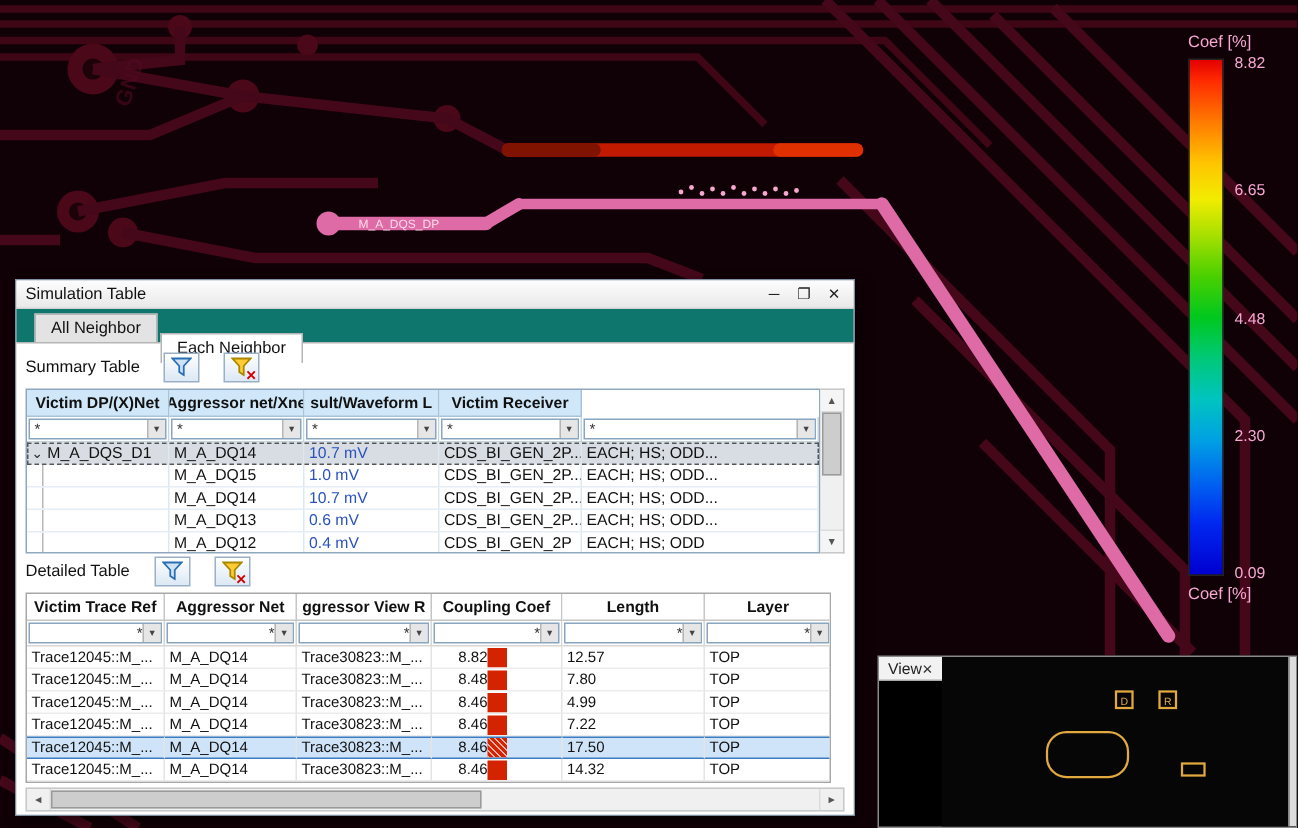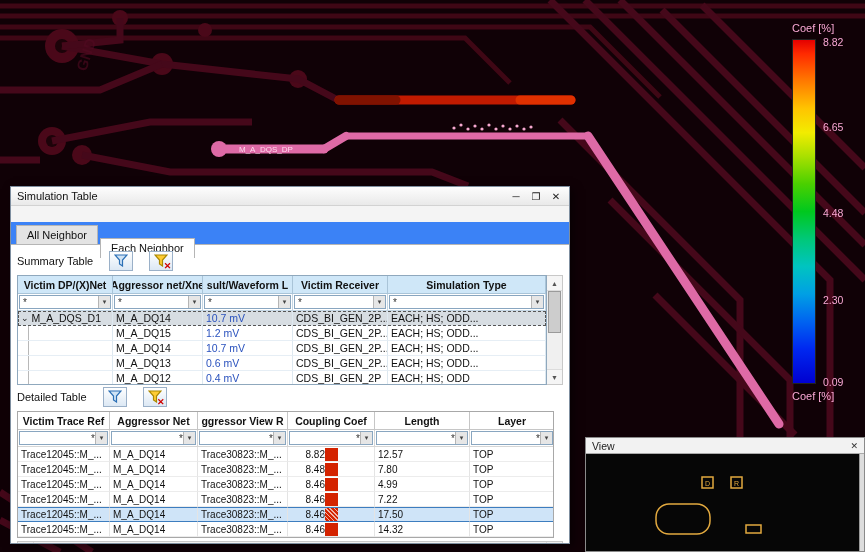--- a/index.html
+++ b/index.html
@@ -18,21 +18,21 @@
   .legend-tick{position:absolute;left:33px;transform:translateY(-50%);font-size:10.5px;white-space:nowrap;}
   .legend-footer{font-size:11px;margin:6px 0 0 2px;}
 
   
   .win{position:absolute;left:10px;top:186px;width:560px;height:358px;background:#f4f4f4;
        border:1px solid #7f8fa0;box-shadow:3px 3px 9px rgba(0,0,0,.55);display:flex;flex-direction:column;color:#111;}
   .titlebar{height:19px;display:flex;align-items:center;padding:0 6px;background:linear-gradient(#fdfdfd,#e9e9e9);
        border-bottom:1px solid #d2d2d2;flex:0 0 auto;}
   .title{flex:1;font-size:11px;}
   .winbtn{width:14px;text-align:center;font-size:10px;margin-left:6px;color:#222;cursor:default;}
-  .tabs{height:22px;display:flex;align-items:flex-end;padding-left:5px;background:#3b82f6;flex:0 0 auto;margin-top:16px;}
+  .tabs{height:22px;display:flex;align-items:flex-end;padding-left:12px;background:#0f766e;flex:0 0 auto;}
   .tab{padding:3px 10px;border:1px solid #b5b5b5;border-bottom:none;background:#e3e3e3;margin-right:2px;font-size:11px;white-space:nowrap;}
   .tab.active{background:#fff;position:relative;top:14px;padding-bottom:4px;}
   .page{flex:1;background:#fff;border-top:1px solid #b5b5b5;padding:4px 6px 0 6px;display:flex;flex-direction:column;overflow:hidden;}
   .toolrow{height:26px;display:flex;align-items:center;gap:16px;flex:0 0 auto;padding-bottom:3px;}
   .toolrow .lbl{font-size:11px;white-space:nowrap;}
   .tool-btn{width:24px;height:20px;border:1px solid #9ab0c8;background:linear-gradient(#ffffff,#dce8f4);
        display:flex;align-items:center;justify-content:center;padding:0;position:relative;}
   .tool-btn .redx{position:absolute;right:1px;bottom:-1px;color:#d00000;font-size:9px;font-weight:bold;}
 
   
@@ -79,21 +79,21 @@
   
   .hscroll{height:16px;margin-top:3px;background:#f0f0f0;border:1px solid #c8c8c8;display:flex;align-items:stretch;flex:0 0 auto;}
   .harrow{width:16px;display:flex;align-items:center;justify-content:center;font-size:7px;color:#555;
        border-right:1px solid #dcdcdc;flex:0 0 auto;}
   .harrow.right{border-left:1px solid #dcdcdc;border-right:none;}
   .htrack{flex:1;position:relative;}
   .hthumb{position:absolute;left:0;top:1px;bottom:1px;width:56%;background:#cdcdcd;border:1px solid #9a9a9a;}
 
   
   .view{position:absolute;left:585px;top:437px;width:280px;height:115px;border:1px solid #8a8a8a;
-       display:flex;flex-direction:column;background:#000;}
+       display:flex;flex-direction:row;background:#000;}
   .view-head{height:16px;background:#f2f2f2;display:flex;align-items:center;padding:0 6px;font-size:10.5px;
        border-bottom:1px solid #aaa;flex:0 0 auto;color:#222;}
   .view-head .vtitle{flex:1;}
   .view-close{font-size:9px;color:#333;}
   .view-body{flex:1;position:relative;background:#060606;overflow:hidden;}
   .view-strip{position:absolute;right:0;top:0;bottom:0;width:5px;background:#ddd;border-left:1px solid #999;}
 </style>
 </head>
 <body>
 
@@ -178,21 +178,21 @@
     <text x="239" y="152" font-size="8" fill="#ffd9ec">M_A_DQS_DP</text>
   </svg>
 
   <div class="legend">
     <div class="legend-title">Coef [%]</div>
     <div class="legend-body">
       <div class="legend-bar"></div>
       <span class="legend-tick" style="top:3px">8.82</span>
       <span class="legend-tick" style="top:88px">6.65</span>
       <span class="legend-tick" style="top:174px">4.48</span>
-      <span class="legend-tick" style="top:261px">2.30</span>
+      <span class="legend-tick" style="top:252px">2.30</span>
       <span class="legend-tick" style="top:343px">0.09</span>
     </div>
     <div class="legend-footer">Coef [%]</div>
   </div>
 
   <div class="win">
     <div class="titlebar">
       <span class="title">Simulation Table</span>
       <span class="winbtn">─</span>
       <span class="winbtn">❐</span>
@@ -221,21 +221,20 @@
         </button>
       </div>
 
       <div class="sumwrap">
         <div class="sumtable">
           <div class="sgrid">
             <div class="hcell">Victim DP/(X)Net</div>
             <div class="hcell">Aggressor net/Xne</div>
             <div class="hcell">sult/Waveform L</div>
             <div class="hcell">Victim Receiver</div>
-            <div class="hcell">Simulation Type</div>
           </div>
           <div class="sgrid">
             <div class="fcell">
                 <div class="combo">
                   <span class="combo-val">*</span>
                   <span class="combo-arrow">▾</span>
                 </div>
               </div>
             <div class="fcell">
                 <div class="combo">
@@ -271,21 +270,21 @@
             <div class="scell">M_A_DQ14</div>
             <div class="scell mv">10.7 mV</div>
             <div class="scell">CDS_BI_GEN_2P...</div>
             <div class="scell">EACH; HS; ODD...</div>
           </div>
           <div class="sgrid srow">
             <div class="scell">
                 <span class="tree-line"></span>
               </div>
             <div class="scell">M_A_DQ15</div>
-            <div class="scell mv">1.2 mV</div>
+            <div class="scell mv">1.0 mV</div>
             <div class="scell">CDS_BI_GEN_2P...</div>
             <div class="scell">EACH; HS; ODD...</div>
           </div>
           <div class="sgrid srow">
             <div class="scell">
                 <span class="tree-line"></span>
               </div>
             <div class="scell">M_A_DQ14</div>
             <div class="scell mv">10.7 mV</div>
             <div class="scell">CDS_BI_GEN_2P...</div>

